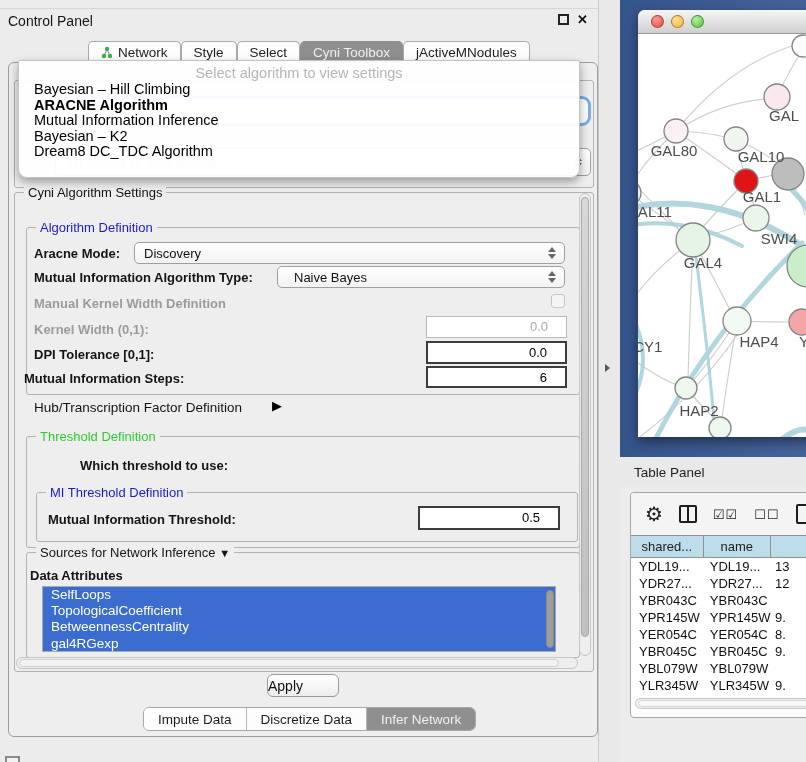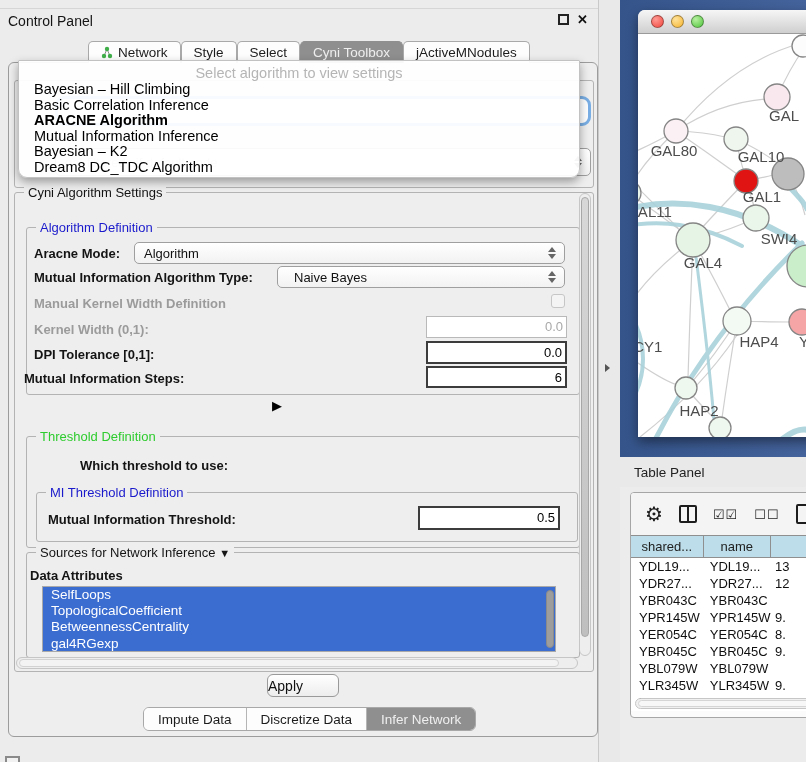--- a/index.html
+++ b/index.html
@@ -9,21 +9,21 @@
   .lbl{font-size:13px;font-weight:bold;color:#141414;white-space:nowrap;}
   .dlbl{font-size:13px;font-weight:bold;color:#9b9b9b;white-space:nowrap;}
   .groupbox{border:1px solid #b3b3b3;border-radius:3px;}
   .gtitle{font-size:13px;background:#eeeeee;padding:0 4px;white-space:nowrap;}
   .combo{background:linear-gradient(#ffffff,#f2f2f2);border:1px solid #9f9f9f;border-radius:5px;
          font-size:13px;color:#111;display:flex;align-items:center;padding-left:9px;box-sizing:border-box;}
   .stepper{position:absolute;right:8px;top:50%;transform:translateY(-50%);display:flex;flex-direction:column;gap:2px;}
   .tri-up{width:0;height:0;border-left:4px solid transparent;border-right:4px solid transparent;border-bottom:5px solid #666;}
   .tri-dn{width:0;height:0;border-left:4px solid transparent;border-right:4px solid transparent;border-top:5px solid #666;}
   .field{background:#fff;border:2px solid #3c3c3c;box-sizing:border-box;font-size:13px;color:#000;
-         text-align:right;padding:2px 3px 0 0;}
+         text-align:right;padding:2px 18px 0 0;}
   .field.dis{border:1px solid #b9b9b9;color:#a9a9a9;}
   .tab{background:#fdfdfd;border:1px solid #a9a9a9;border-bottom:none;border-radius:5px 5px 0 0;
        font-size:13.5px;color:#1c1c1c;display:flex;align-items:center;justify-content:center;gap:5px;
        height:22px;box-sizing:border-box;padding:0 12px;}
   .tab.sel{background:#8f8f8f;color:#efefef;border-color:#8f8f8f;}
   .btab{font-size:13.5px;color:#1c1c1c;background:#fdfdfd;display:flex;align-items:center;justify-content:center;
         height:22px;box-sizing:border-box;padding:0 14px;border-right:1px solid #b5b5b5;}
   .btab.sel{background:#8f8f8f;color:#efefef;border-right:none;}
   .popup-item{font-size:14.5px;color:#000;line-height:15.5px;padding-left:15px;white-space:nowrap;}
   .listrow{font-size:13.5px;color:#fff;background:#3b6cd0;height:16.2px;line-height:16.2px;padding-left:8px;}
@@ -79,36 +79,35 @@
     <span class="stepper">
         <span class="tri-up"></span>
         <span class="tri-dn"></span>
       </span>
   </div>
 
   <div class="abs" style="left:18px;top:60px;width:560px;height:116px;background:rgba(255,255,255,0.94);border:1px solid #c2c2c2;
               border-radius:1px 1px 9px 9px;box-shadow:0 4px 10px rgba(0,0,0,0.35);z-index:50;">
     <div style="text-align:center;color:#b5b5b5;font-size:14.5px;padding-top:4px;height:17px;">Select algorithm to view settings</div>
     <div class="popup-item">Bayesian – Hill Climbing</div>
-    <div class="popup-item">Basic Correlation Inference</div>
     <div class="popup-item" style="font-weight:bold;">ARACNE Algorithm</div>
     <div class="popup-item">Mutual Information Inference</div>
     <div class="popup-item">Bayesian – K2</div>
     <div class="popup-item">Dream8 DC_TDC Algorithm</div>
   </div>
 
   <div class="abs groupbox" style="left:14px;top:192px;width:578px;height:478px;"></div>
   <span class="abs gtitle" style="left:24px;top:185px;color:#141414;">Cyni Algorithm Settings</span>
 
   <div class="abs groupbox" style="left:26px;top:227px;width:552px;height:166px;"></div>
   <span class="abs gtitle" style="left:36px;top:220px;color:#1a1acc;">Algorithm Definition</span>
 
   <span class="abs lbl" style="left:34px;top:246px;">Aracne Mode:</span>
   <div class="abs combo" style="left:134px;top:242px;width:431px;height:22px;">
-    <span>Algorithm</span>
+    <span>Discovery</span>
     <span class="stepper">
         <span class="tri-up"></span>
         <span class="tri-dn"></span>
       </span>
   </div>
 
   <span class="abs lbl" style="left:34px;top:270px;">Mutual Information Algorithm Type:</span>
   <div class="abs combo" style="left:277px;top:266px;width:288px;height:22px;padding-left:16px;">
     <span>Naive Bayes</span>
     <span class="stepper">
@@ -122,20 +121,21 @@
 
   <span class="abs dlbl" style="left:34px;top:322px;">Kernel Width (0,1):</span>
   <div class="abs field dis" style="left:426px;top:316px;width:141px;height:22px;">0.0</div>
 
   <span class="abs lbl" style="left:34px;top:347px;">DPI Tolerance [0,1]:</span>
   <div class="abs field" style="left:426px;top:341px;width:141px;height:23px;">0.0</div>
 
   <span class="abs lbl" style="left:24px;top:371px;">Mutual Information Steps:</span>
   <div class="abs field" style="left:426px;top:366px;width:141px;height:22px;">6</div>
 
+  <span class="abs lbl" style="left:34px;top:400px;font-weight:normal;font-size:13.5px;">Hub/Transcription Factor Definition</span>
   <span class="abs" style="left:272px;top:398px;font-size:13px;color:#000;">▶</span>
 
   <div class="abs groupbox" style="left:26px;top:436px;width:552px;height:110px;"></div>
   <span class="abs gtitle" style="left:36px;top:429px;color:#2ecc2e;">Threshold Definition</span>
 
   <span class="abs lbl" style="left:80px;top:458px;">Which threshold to use:</span>
 
   <div class="abs groupbox" style="left:36px;top:492px;width:540px;height:48px;"></div>
   <span class="abs gtitle" style="left:46px;top:485px;color:#1a1acc;">MI Threshold Definition</span>
   <span class="abs lbl" style="left:48px;top:512px;">Mutual Information Threshold:</span>

